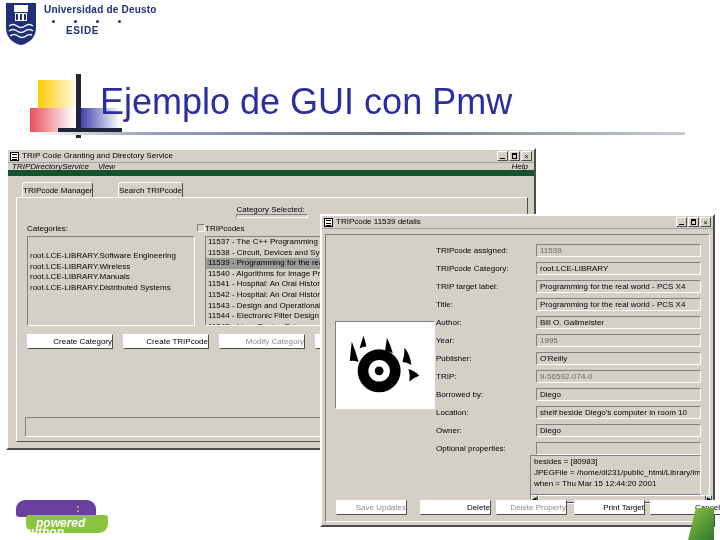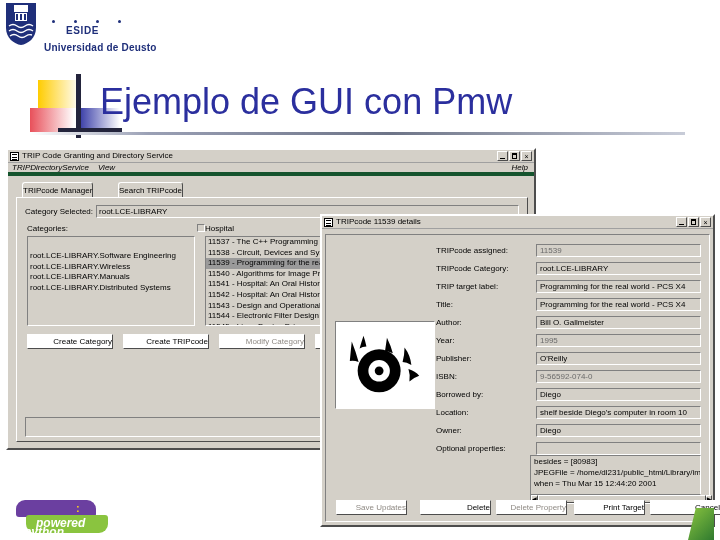--- a/index.html
+++ b/index.html
@@ -6,21 +6,21 @@
   body{
     width:720px;height:540px;overflow:hidden;background:#ffffff;
     font-family:"Liberation Sans", sans-serif;position:relative;
   }
 
   
   #slide-header{position:absolute;left:0;top:0;width:720px;height:150px;}
   #deusto-crest{position:absolute;left:4px;top:2px;width:34px;height:44px;}
   #deusto-univ-name{
     position:absolute;left:44px;top:4px;font-size:10px;font-weight:bold;
-    color:#1f2f7a;letter-spacing:.2px;white-space:nowrap;margin-top:38px;
+    color:#1f2f7a;letter-spacing:.2px;white-space:nowrap;
   }
   #deusto-dots{position:absolute;left:52px;top:18px;width:80px;height:8px;}
   #deusto-dots span{
     position:absolute;top:2px;width:3px;height:3px;background:#1f2f7a;border-radius:50%;
   }
   #deusto-eside{
     position:absolute;left:66px;top:25px;font-size:10px;font-weight:bold;
     color:#1f2f7a;letter-spacing:.6px;
   }
 
@@ -72,21 +72,21 @@
     font-size:7px;line-height:8px;text-align:center;color:#000;position:relative;
   }
   .tb-btn i{position:absolute;left:2px;right:2px;font-style:normal;}
   .btn-min i{bottom:1px;height:1px;background:#000;}
   .btn-max i{top:1px;bottom:1px;border:1px solid #000;border-top-width:2px;}
   .btn-close i{top:1px;font-size:7px;line-height:7px;text-align:center;}
 
   .menubar{
     height:13px;background:#d4d0c8;display:flex;align-items:center;
     font-size:8px;font-style:italic;color:#000;padding:0 4px;box-sizing:border-box;
-    border-bottom:4px solid #14532d;
+    border-bottom:6px solid #14532d;
   }
   .menubar .mi{margin-right:9px;white-space:nowrap;}
   .menubar .spacer{flex:1 1 auto;}
 
   
   #main-window{left:6px;top:148px;width:530px;height:302px;}
   #main-body{position:absolute;left:0;top:26px;right:0;bottom:0;}
 
   .tabstrip{position:absolute;left:14px;top:6px;right:6px;height:16px;}
   .tab{
@@ -97,21 +97,21 @@
   }
   #tab-0{left:0;}
   #tab-1{left:96px;}
 
   #tab-panel{
     position:absolute;left:8px;top:21px;right:6px;bottom:6px;
     border:1px solid;border-color:#ffffff #4d4d4d #4d4d4d #ffffff;
     background:#d4d0c8;box-sizing:border-box;
   }
 
-  #catsel-row{position:absolute;left:8px;top:7px;right:8px;height:13px;display:flex;align-items:center;}
+  #catsel-row{position:absolute;left:8px;top:7px;right:8px;height:13px;display:flex;align-items:center;flex-direction:column;}
   #catsel-label{font-size:8px;color:#000;white-space:nowrap;margin-right:3px;}
   #catsel-field{
     flex:1 1 auto;height:13px;background:#d4d0c8;
     border:1px solid;border-color:#808080 #ffffff #ffffff #808080;
     font-size:8px;line-height:12px;padding-left:2px;box-sizing:border-box;
     color:#000;overflow:hidden;white-space:nowrap;
   }
 
   .lst-label{position:absolute;font-size:8px;color:#000;}
   #cat-label{left:10px;top:26px;}
@@ -296,21 +296,21 @@
     </div>
 
     <div id="tab-panel">
 
       <div id="catsel-row">
         <div id="catsel-label">Category Selected:</div>
         <div id="catsel-field">root.LCE-LIBRARY</div>
       </div>
 
       <div class="lst-label" id="cat-label">Categories:</div>
-      <div class="lst-label" id="code-label">Hospital</div>
+      <div class="lst-label" id="code-label">TRIPcodes</div>
 
       <div class="sb-v" id="cat-sb"></div>
 
       <div class="listbox" id="cat-list">
         <div id="cat-inner">
           <div class="lrow">root.LCE-LIBRARY.Software Engineering</div>
           <div class="lrow">root.LCE-LIBRARY.Wireless</div>
           <div class="lrow">root.LCE-LIBRARY.Manuals</div>
           <div class="lrow">root.LCE-LIBRARY.Distributed Systems</div>
         </div>
@@ -402,21 +402,21 @@
     </div>
     <div class="frow" style="top:99px">
       <div class="flabel">Year:</div>
       <div class="fvalue ro">1995</div>
     </div>
     <div class="frow" style="top:117px">
       <div class="flabel">Publisher:</div>
       <div class="fvalue">O'Reilly</div>
     </div>
     <div class="frow" style="top:135px">
-      <div class="flabel">ISBN:</div>
+      <div class="flabel">TRIP:</div>
       <div class="fvalue ro">9-56592-074-0</div>
     </div>
     <div class="frow" style="top:153px">
       <div class="flabel">Borrowed by:</div>
       <div class="fvalue">Diego</div>
     </div>
     <div class="frow" style="top:171px">
       <div class="flabel">Location:</div>
       <div class="fvalue">shelf beside Diego's computer in room 10</div>
     </div>

